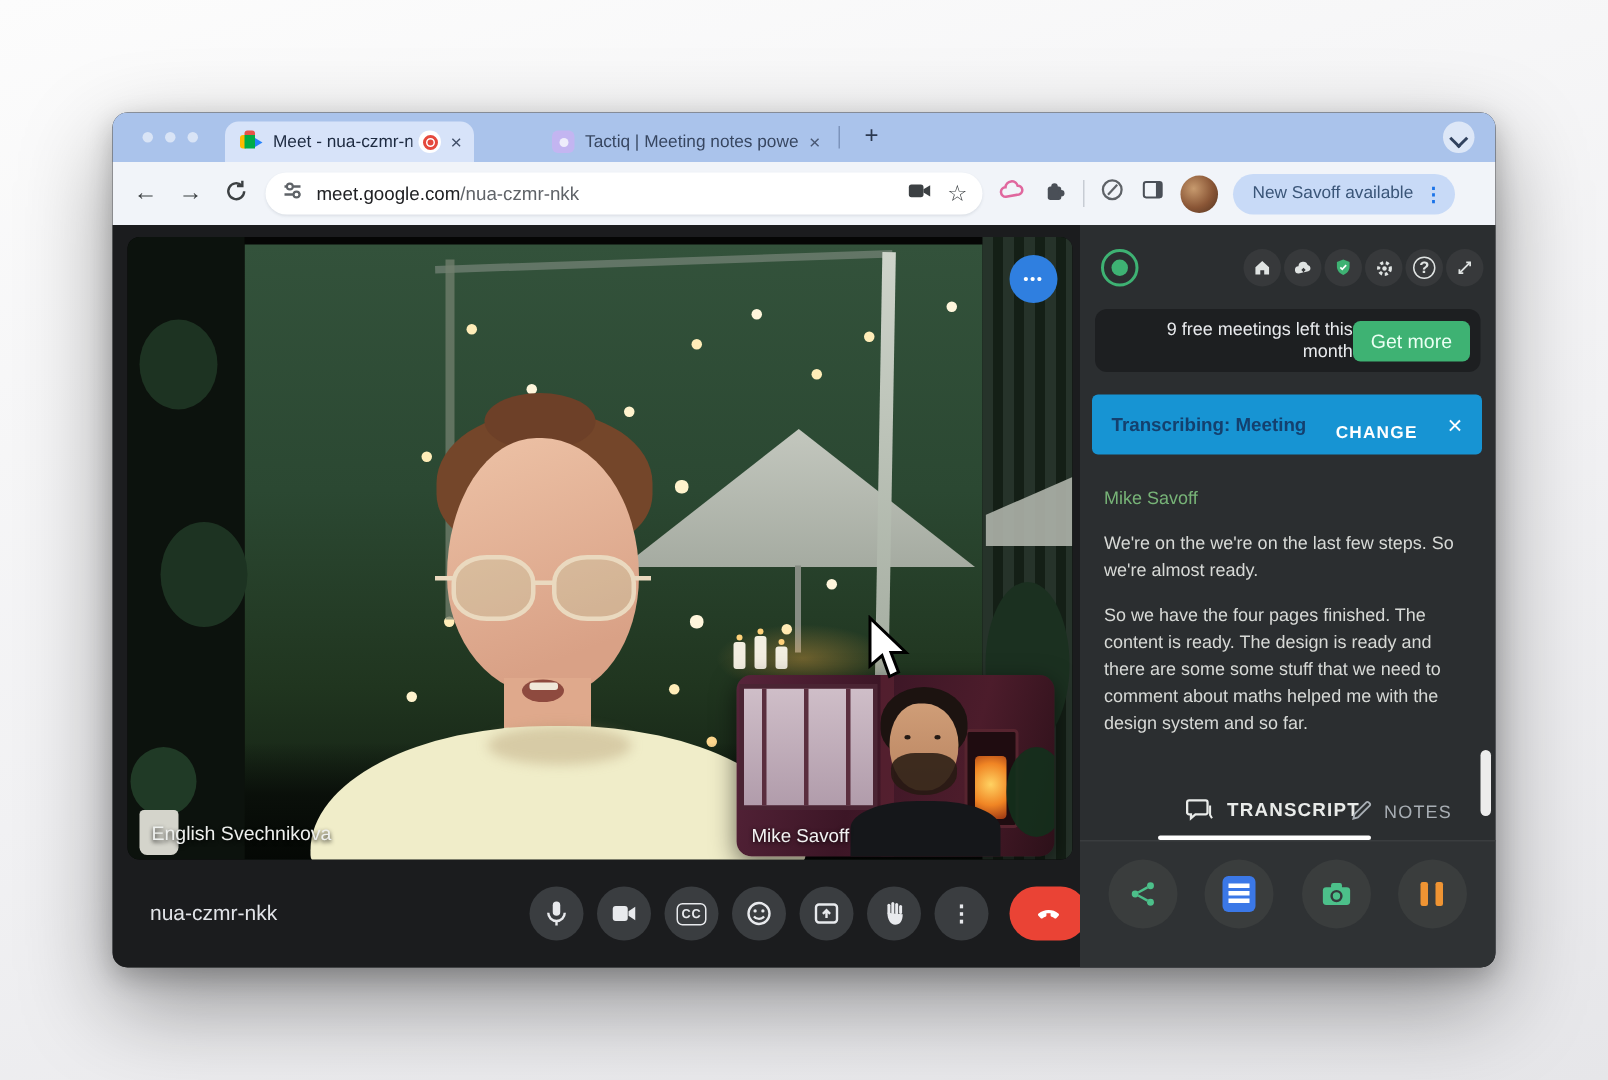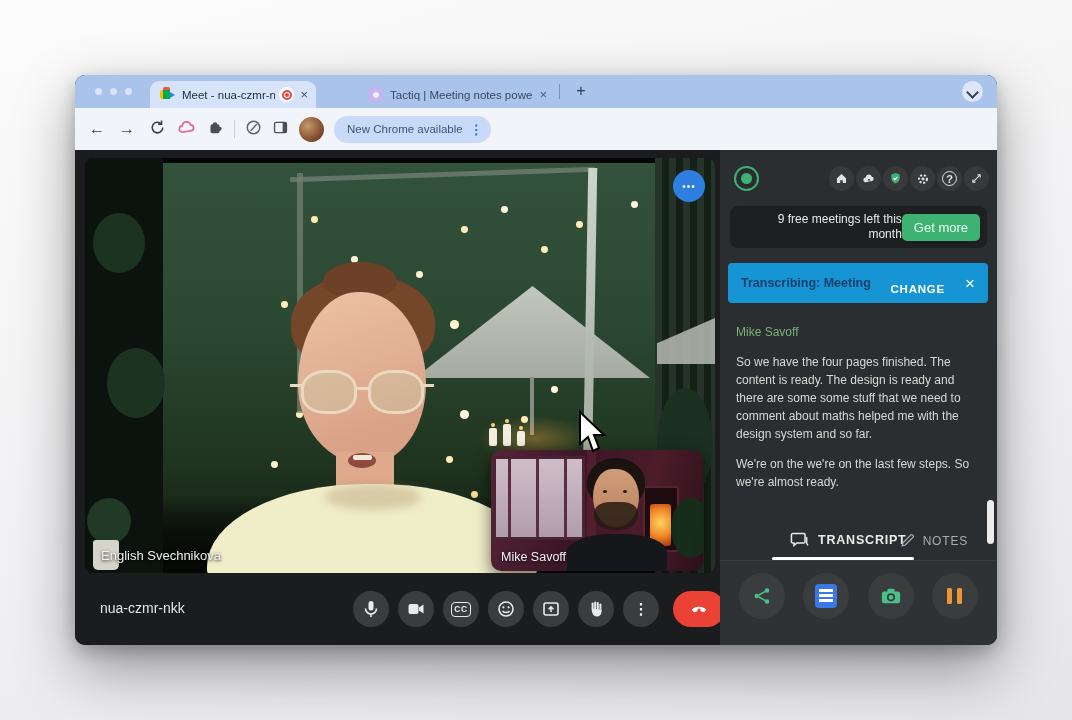--- a/index.html
+++ b/index.html
@@ -185,40 +185,54 @@
       <span class="strip-chevron"></span>
     </div>
 
     <div class="toolbar">
       <span class="navbtn">←</span>
       <span class="navbtn">→</span>
       <span class="navbtn"><svg width="17" height="17" viewBox="0 0 18 18">
             <path d="M14.6 9a5.6 5.6 0 1 1-1.7-4" fill="none" stroke="#3c4043" stroke-width="1.7"></path>
             <path d="M13.3 1.6v3.8H9.5" fill="none" stroke="#3c4043" stroke-width="1.7"></path>
           </svg></span>
+      <div class="addressbar">
+        <span><svg width="16" height="16" viewBox="0 0 18 18">
+              <line x1="3" y1="6" x2="15" y2="6" stroke="#5f6368" stroke-width="1.8"></line>
+              <circle cx="7" cy="6" r="2.2" fill="#fff" stroke="#5f6368" stroke-width="1.6"></circle>
+              <line x1="3" y1="12" x2="15" y2="12" stroke="#5f6368" stroke-width="1.8"></line>
+              <circle cx="12" cy="12" r="2.2" fill="#fff" stroke="#5f6368" stroke-width="1.6"></circle>
+            </svg></span>
+        <span class="url"><span class="dom">meet.google.com</span><span class="path">/nua-czmr-nkk</span></span>
+        <span><svg width="18" height="16" viewBox="0 0 20 18">
+              <rect x="2" y="4.5" width="11" height="9.5" rx="2" fill="#3c4043"></rect>
+              <polygon points="13,8 18,5 18,13.5 13,10.5" fill="#3c4043"></polygon>
+            </svg></span>
+        <span class="addr-star">☆</span>
+      </div>
       <span><svg width="19" height="17" viewBox="0 0 20 18">
             <path d="M6 14a3.4 3.4 0 0 1-.4-6.8 4.4 4.4 0 0 1 8.6-1 3.1 3.1 0 0 1 .9 6.1z" fill="none" stroke="#e0679e" stroke-width="1.8"></path>
           </svg></span>
       <span><svg width="18" height="18" viewBox="0 0 20 20">
             <rect x="5" y="7" width="10" height="10" rx="2" fill="#4a4f57"></rect>
             <circle cx="10" cy="7" r="2.4" fill="#4a4f57"></circle>
             <circle cx="15" cy="12" r="2.4" fill="#4a4f57"></circle>
           </svg></span>
       <span class="tb-div"></span>
       <span><svg width="17" height="17" viewBox="0 0 18 18">
             <circle cx="9" cy="9" r="6.6" fill="none" stroke="#5f6368" stroke-width="1.6"></circle>
             <line x1="6" y1="12.5" x2="12.5" y2="5.5" stroke="#5f6368" stroke-width="1.6"></line>
           </svg></span>
       <span><svg width="17" height="17" viewBox="0 0 20 20">
             <rect x="3" y="4" width="14" height="12" rx="1.8" fill="none" stroke="#4a4f57" stroke-width="1.6"></rect>
             <rect x="12.5" y="4" width="4.5" height="12" fill="#4a4f57"></rect>
           </svg></span>
       <span class="avatar"></span>
       <div class="chrome-pill">
-        <span class="cp-label">New Chrome available</span>
+        <span class="cp-label">New Savoff available</span>
         <span class="cp-dots">⋮</span>
       </div>
     </div>
 
     <div class="content">
 
       <div class="meet">
         <div class="video">
           <div class="scene">
             <span class="bokeh"></span>
@@ -384,22 +398,22 @@
         </div>
 
         <div class="blue-banner">
           <span class="bb-label">Transcribing: Meeting</span>
           <span class="bb-action">CHANGE</span>
           <span class="bb-close">×</span>
         </div>
 
         <div class="transcript">
           <p class="t-speaker">Mike Savoff</p>
+          <p class="t-para">We're on the we're on the last few steps. So we're almost ready.</p>
           <p class="t-para">So we have the four pages finished. The content is ready. The design is ready and there are some some stuff that we need to comment about maths helped me with the design system and so far.</p>
-          <p class="t-para">We're on the we're on the last few steps. So we're almost ready.</p>
 
         </div>
         <span class="scroll-thumb"></span>
 
         <div class="sb-tabs">
           <div class="sbt-transcript">
             <svg width="19" height="17" viewBox="0 0 22 20">
                 <path d="M3 3h13a1.5 1.5 0 0 1 1.5 1.5v8A1.5 1.5 0 0 1 16 14H8l-3.5 3v-3H3a1.5 1.5 0 0 1-1.5-1.5v-8A1.5 1.5 0 0 1 3 3z" fill="none" stroke="#e9ebe9" stroke-width="1.8"></path>
                 <path d="M19.5 7v7.5L21 17" fill="none" stroke="#e9ebe9" stroke-width="1.6"></path>
               </svg>

